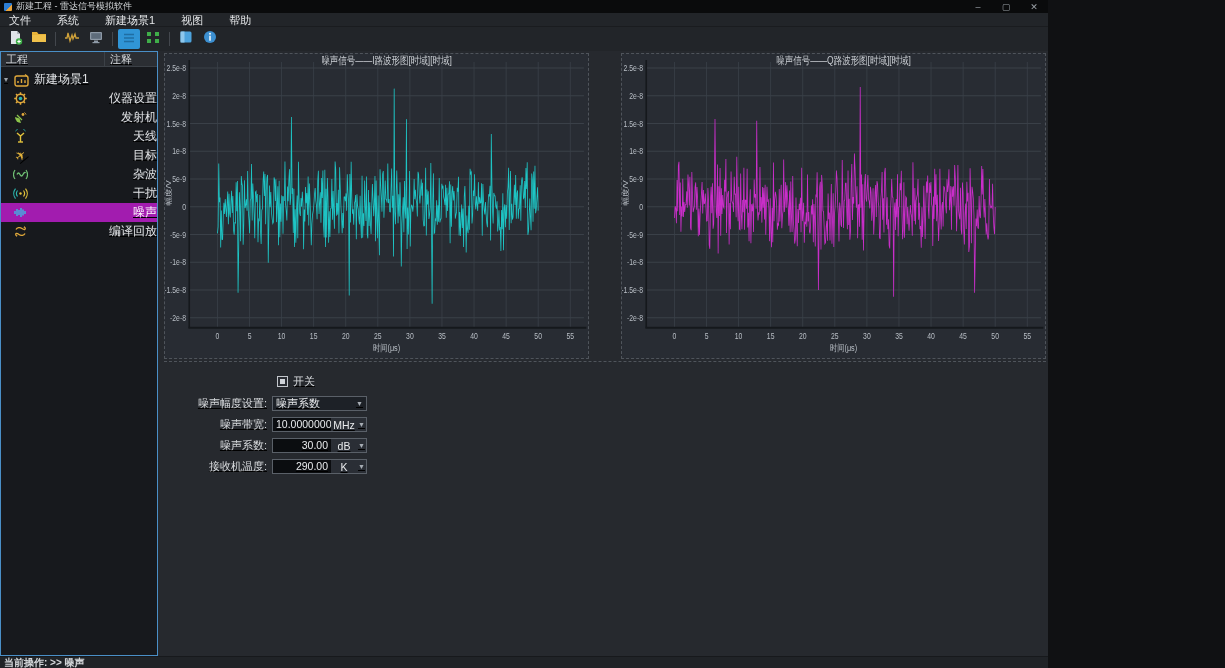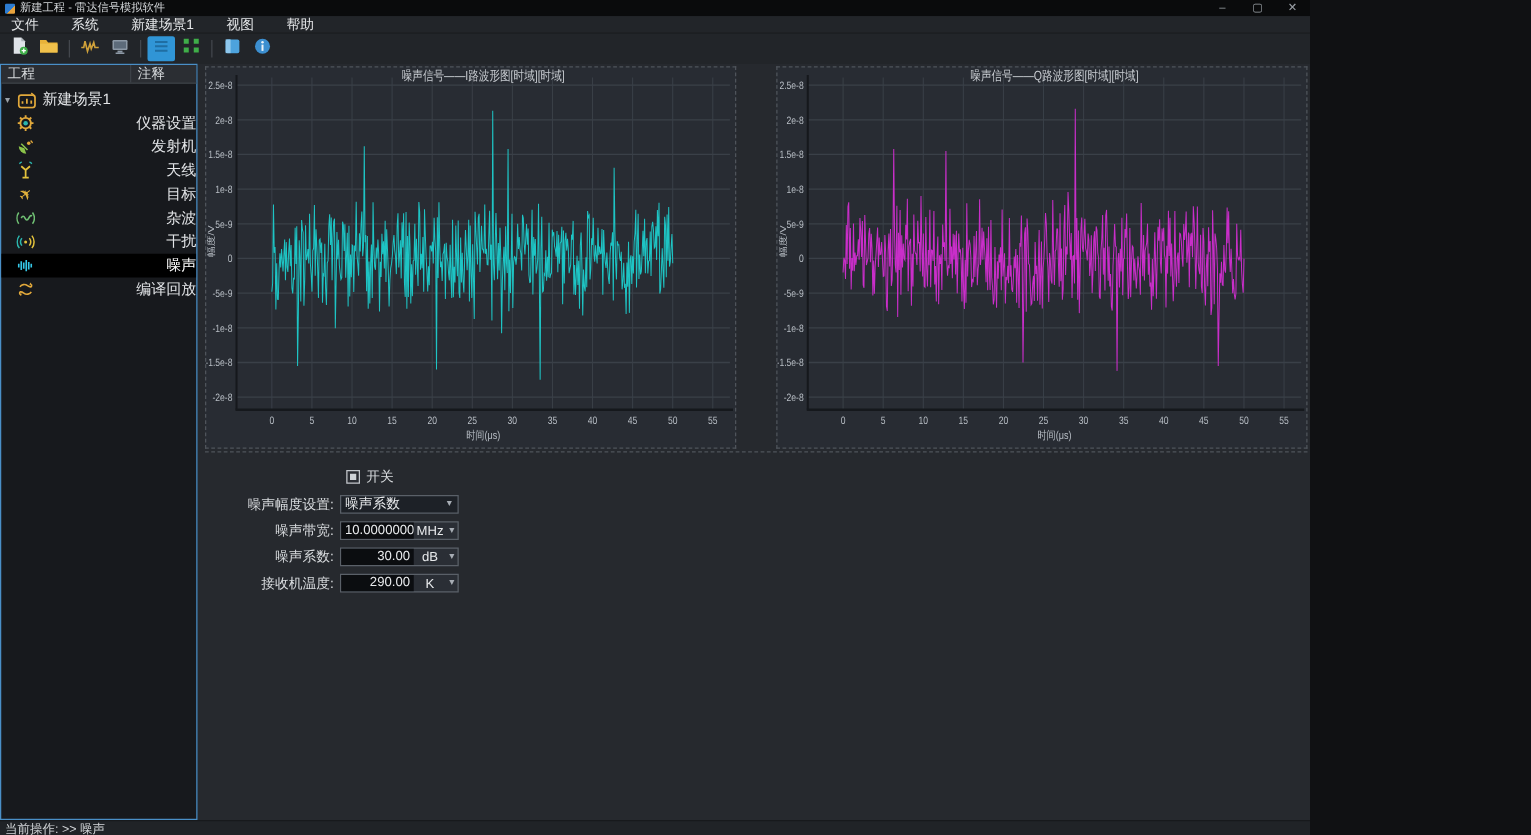--- a/index.html
+++ b/index.html
@@ -18,32 +18,32 @@
   .menubar { height:14px; background:#222529; display:flex; align-items:center; gap:8px; color:#e4e6e8; font-size:11px; flex:none; border-bottom:1px solid #1a1c1f; }
   .menu-item { padding:0 9px; line-height:14px; }
 
   
   .toolbar { height:24px; background:#222529; display:flex; align-items:center; padding-left:3px; flex:none; }
   .tool-btn { width:22px; height:20px; display:flex; align-items:center; justify-content:center; border-radius:2px; margin:0 1px; }
   .tool-btn.active { background:#3095d6; }
   .tool-sep { width:1px; height:14px; background:#43474d; margin:0 4px; }
 
   
-  .content { flex:1; display:flex; min-height:0; }
+  .content { flex:1; display:flex; min-height:0;text-decoration:underline; }
 
   
   .sidebar { width:158px; flex:none; border:1px solid #4a8fc7; background:#17191d; display:flex; flex-direction:column; }
   .sidebar-header { height:15px; display:flex; background:#2b2e33; border-bottom:1px solid #3c4147; font-size:11px; color:#d6d9dc; flex:none; }
   .sidebar-header .col1 { width:104px; padding-left:5px; border-right:1px solid #3c4147; line-height:15px; }
   .sidebar-header .col2 { flex:1; padding-left:5px; line-height:15px; }
   .tree { flex:1; padding-top:3px; overflow:hidden; }
   .tree-row { height:19px; display:flex; align-items:center; color:#e2e4e7; font-size:12px; white-space:nowrap; }
   .tree-row.root { padding-left:3px; }
   .tree-row.child { padding-left:11px;justify-content:space-between; }
-  .tree-row.selected { background:#000000; color:#ffffff; }
+  .tree-row.selected { background:#a21caf; color:#ffffff; }
   .caret { color:#9aa0a6; font-size:8px; width:9px; }
   .tree-ico { width:16px; height:15px; margin-right:5px; flex:none; display:flex; align-items:center; justify-content:center; }
   .plane-glyph { color:#e2b23c; font-size:13px; display:inline-block; transform:rotate(-40deg); line-height:1; }
 
   
   .main { flex:1; display:flex; flex-direction:column; min-width:0; padding-left:4px; }
   .charts-row { height:308px; display:flex; flex:none; padding-top:2px;gap:28px; }
   .chart-panel { flex:1; border:1px dashed #4f545b; margin:0 2px; background:#282c33; min-width:0; }
   .chart-panel svg { display:block; width:100%; height:100%; }
   .h-sep { border-top:1px dashed #4f545b; margin:2px 2px 0 2px; }
@@ -57,21 +57,21 @@
   .checkbox .fill { width:5px; height:5px; background:#cfd3d8; }
   .select { width:95px; height:15px; background:#1d2127; border:1px solid #5a6068; display:flex; align-items:center; padding:0 3px; color:#e8eaec; }
   .select .val { flex:1; font-size:11px; line-height:13px; }
   .select .arrow { color:#a7adb4; font-size:7px; }
   .spin { width:95px; height:15px; border:1px solid #5a6068; background:#2a2e35; display:flex; align-items:center; }
   .spin .num { flex:1; background:#0b0d10; height:13px; margin:0; color:#e8eaec; font-size:10.5px; text-align:right; padding:0 3px; line-height:13px; overflow:hidden; }
   .spin .unit { width:26px; text-align:center; font-size:10.5px; color:#e8eaec; }
   .spin .arrow { width:9px; color:#a7adb4; font-size:7px; text-align:center; }
 
   
-  .statusbar { height:12px; background:#202327; color:#d4d7da; font-size:10px; display:flex; align-items:center; padding-left:4px; flex:none; border-top:1px solid #17191c; }
+  .statusbar { height:12px; background:#202327; color:#d4d7da; font-size:10px; display:flex; align-items:center; padding-left:4px; flex:none; border-top:1px solid #17191c;font-weight:bold; }
 </style>
 </head>
 <body>
 
 <div class="window">
 
   <div class="titlebar">
     <span class="app-icon"></span>
     <span class="titlebar-text">新建工程 - 雷达信号模拟软件</span>
     <span class="win-controls">

